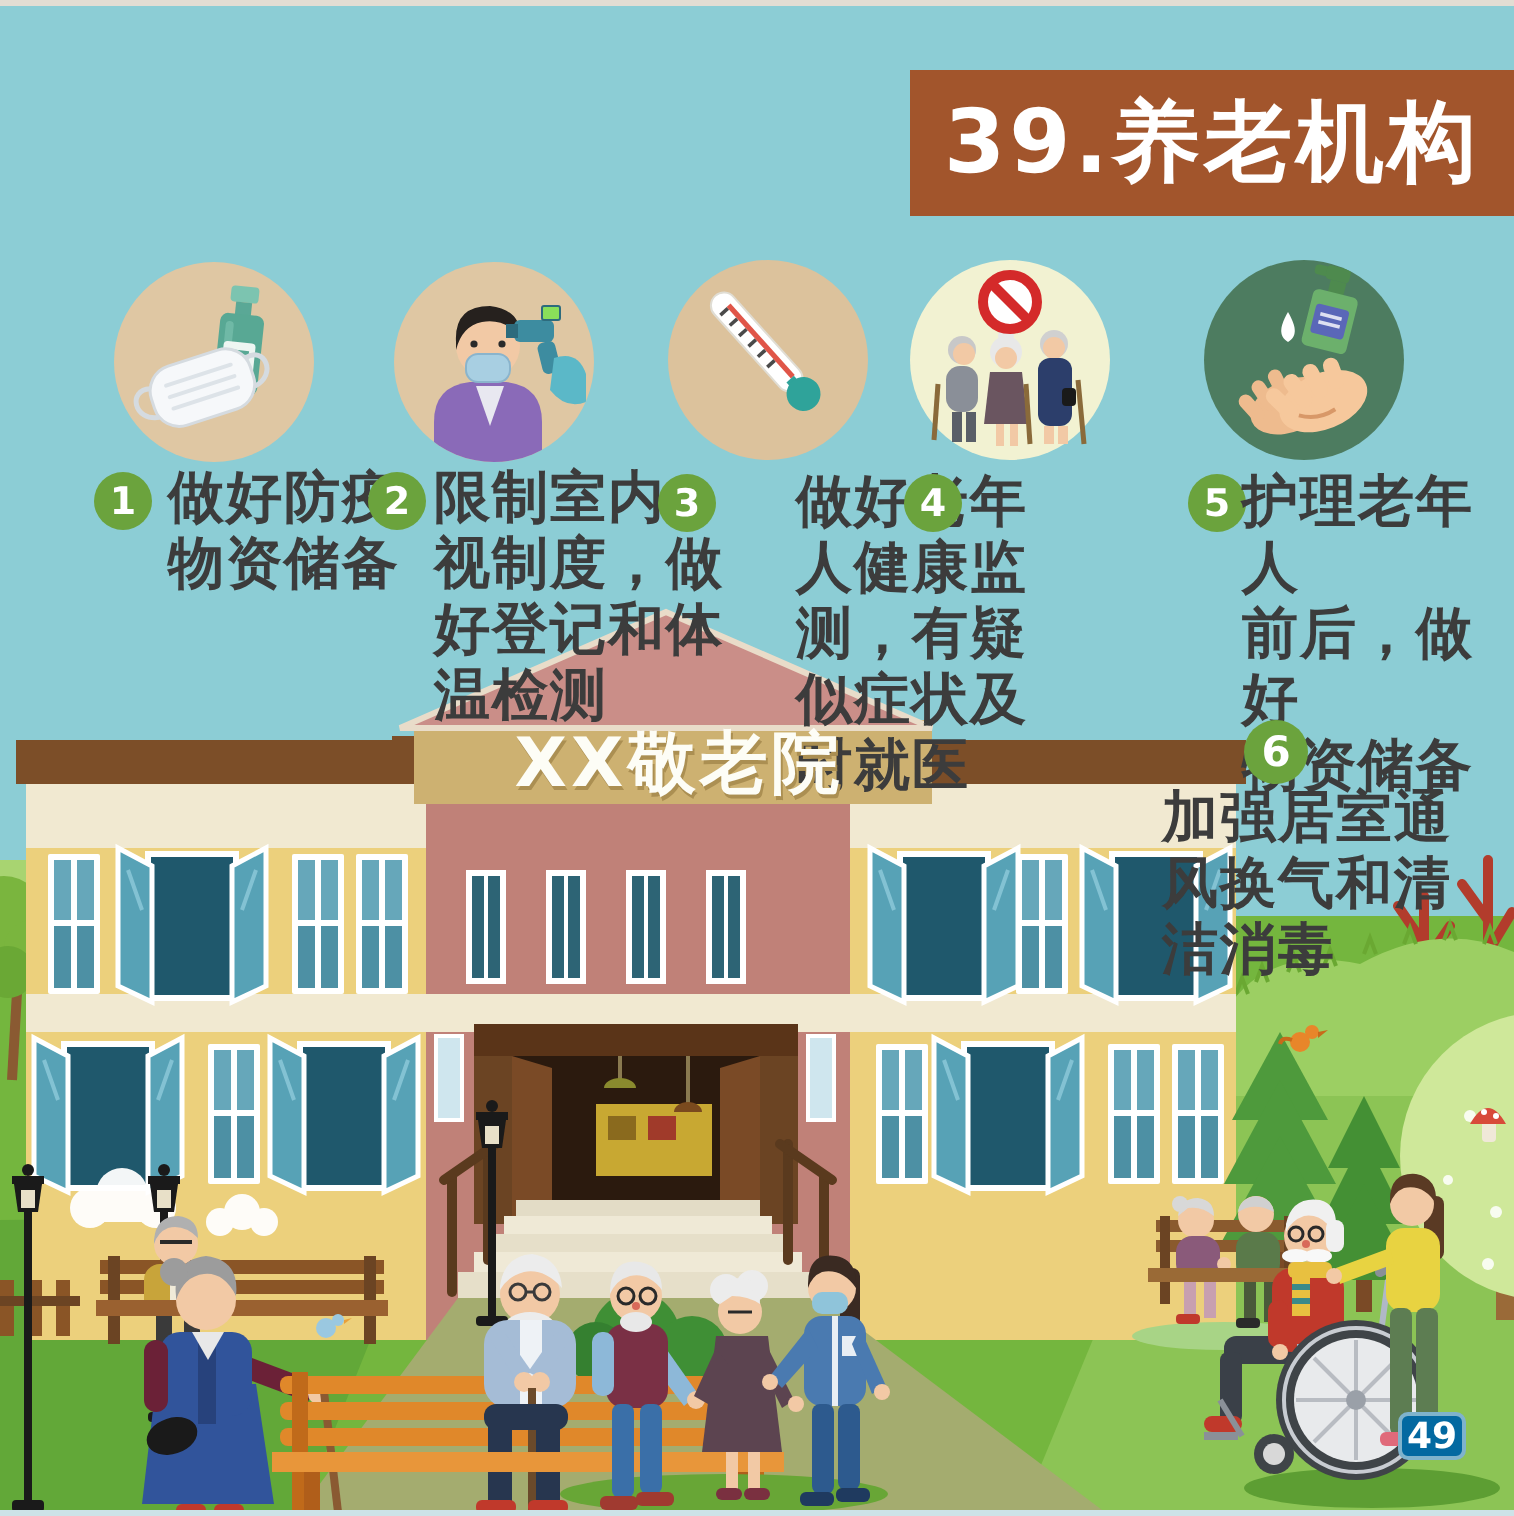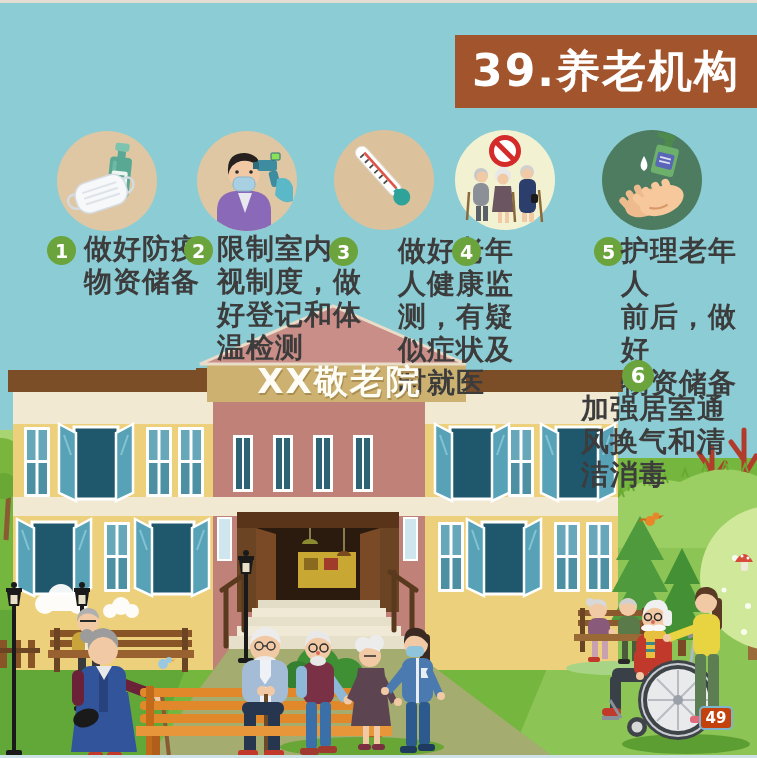--- a/index.html
+++ b/index.html
@@ -30,23 +30,23 @@
     color:#3c3c3c;font-size:28px;font-weight:700;line-height:33px;letter-spacing:1px;
   }
   .sign{
     position:absolute;left:213px;top:364px;width:253px;height:36px;z-index:6;
     display:flex;align-items:center;justify-content:center;
     color:#fdfdf6;font-size:34px;font-weight:700;letter-spacing:2px;
     text-shadow:1px 2px 0 #ab8f52;
   }
   .badge{
     position:absolute;left:699px;top:706px;width:34px;height:24px;z-index:6;
-    background:#c2410c;border:2px solid #7fb3cc;border-radius:5px;box-sizing:border-box;
+    background:#0369a1;border:2px solid #7fb3cc;border-radius:5px;box-sizing:border-box;
     display:flex;align-items:center;justify-content:center;
-    color:#fff;font-size:15px;font-weight:700;
+    color:#fff;font-size:18px;font-weight:700;
   }
 </style>
 </head>
 <body>
 
 <div class="canvas">
   <div class="edge-top"></div>
 
   <svg class="scene" width="757" height="758" viewBox="0 0 757 758">
     <defs>

